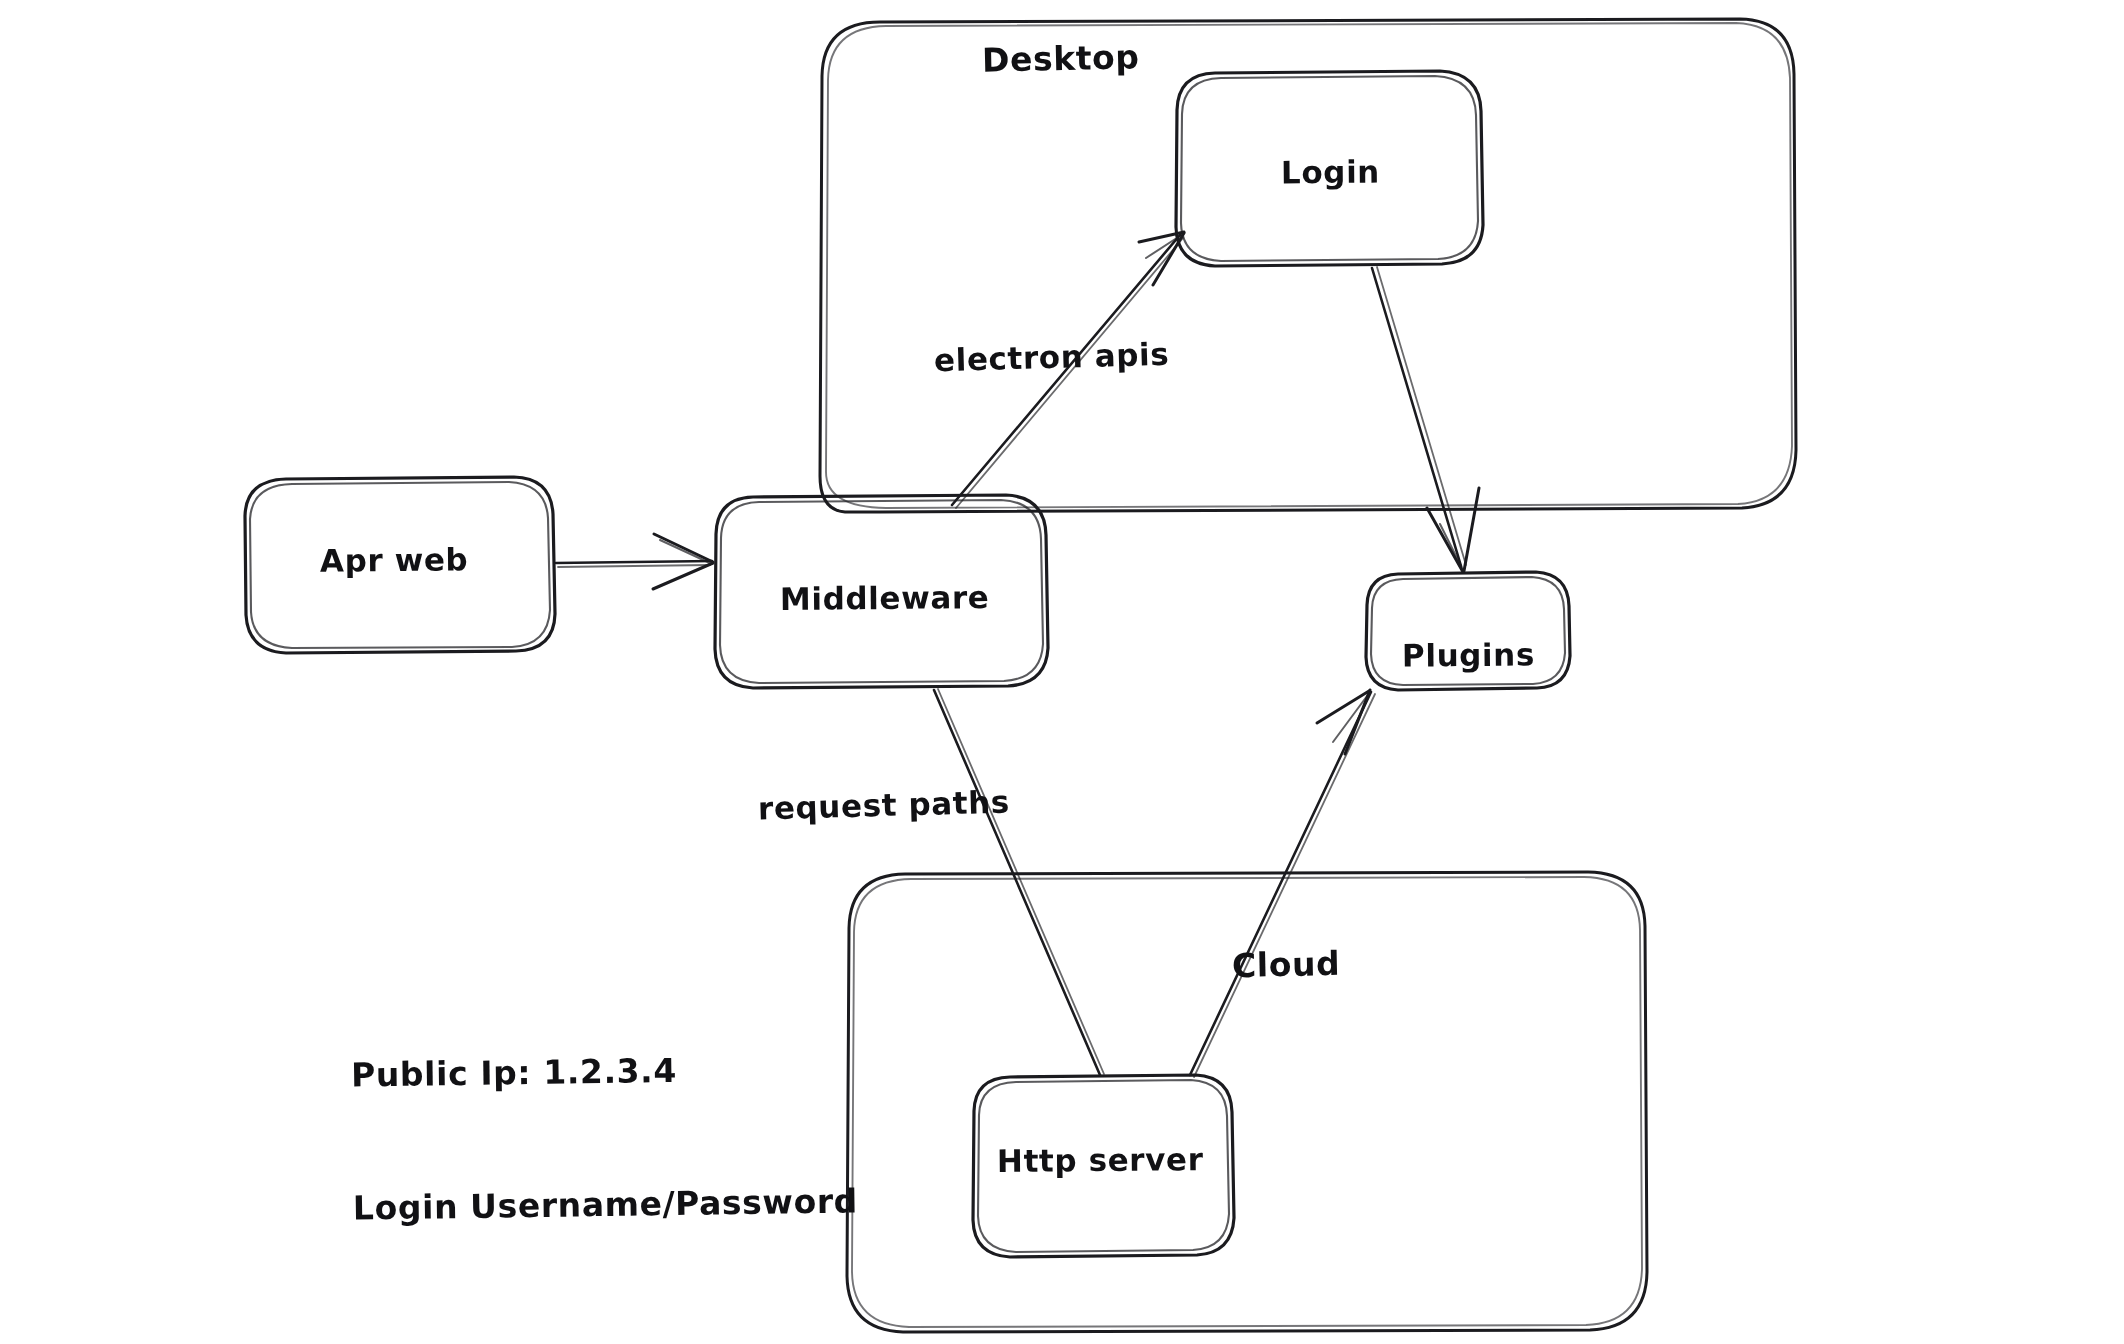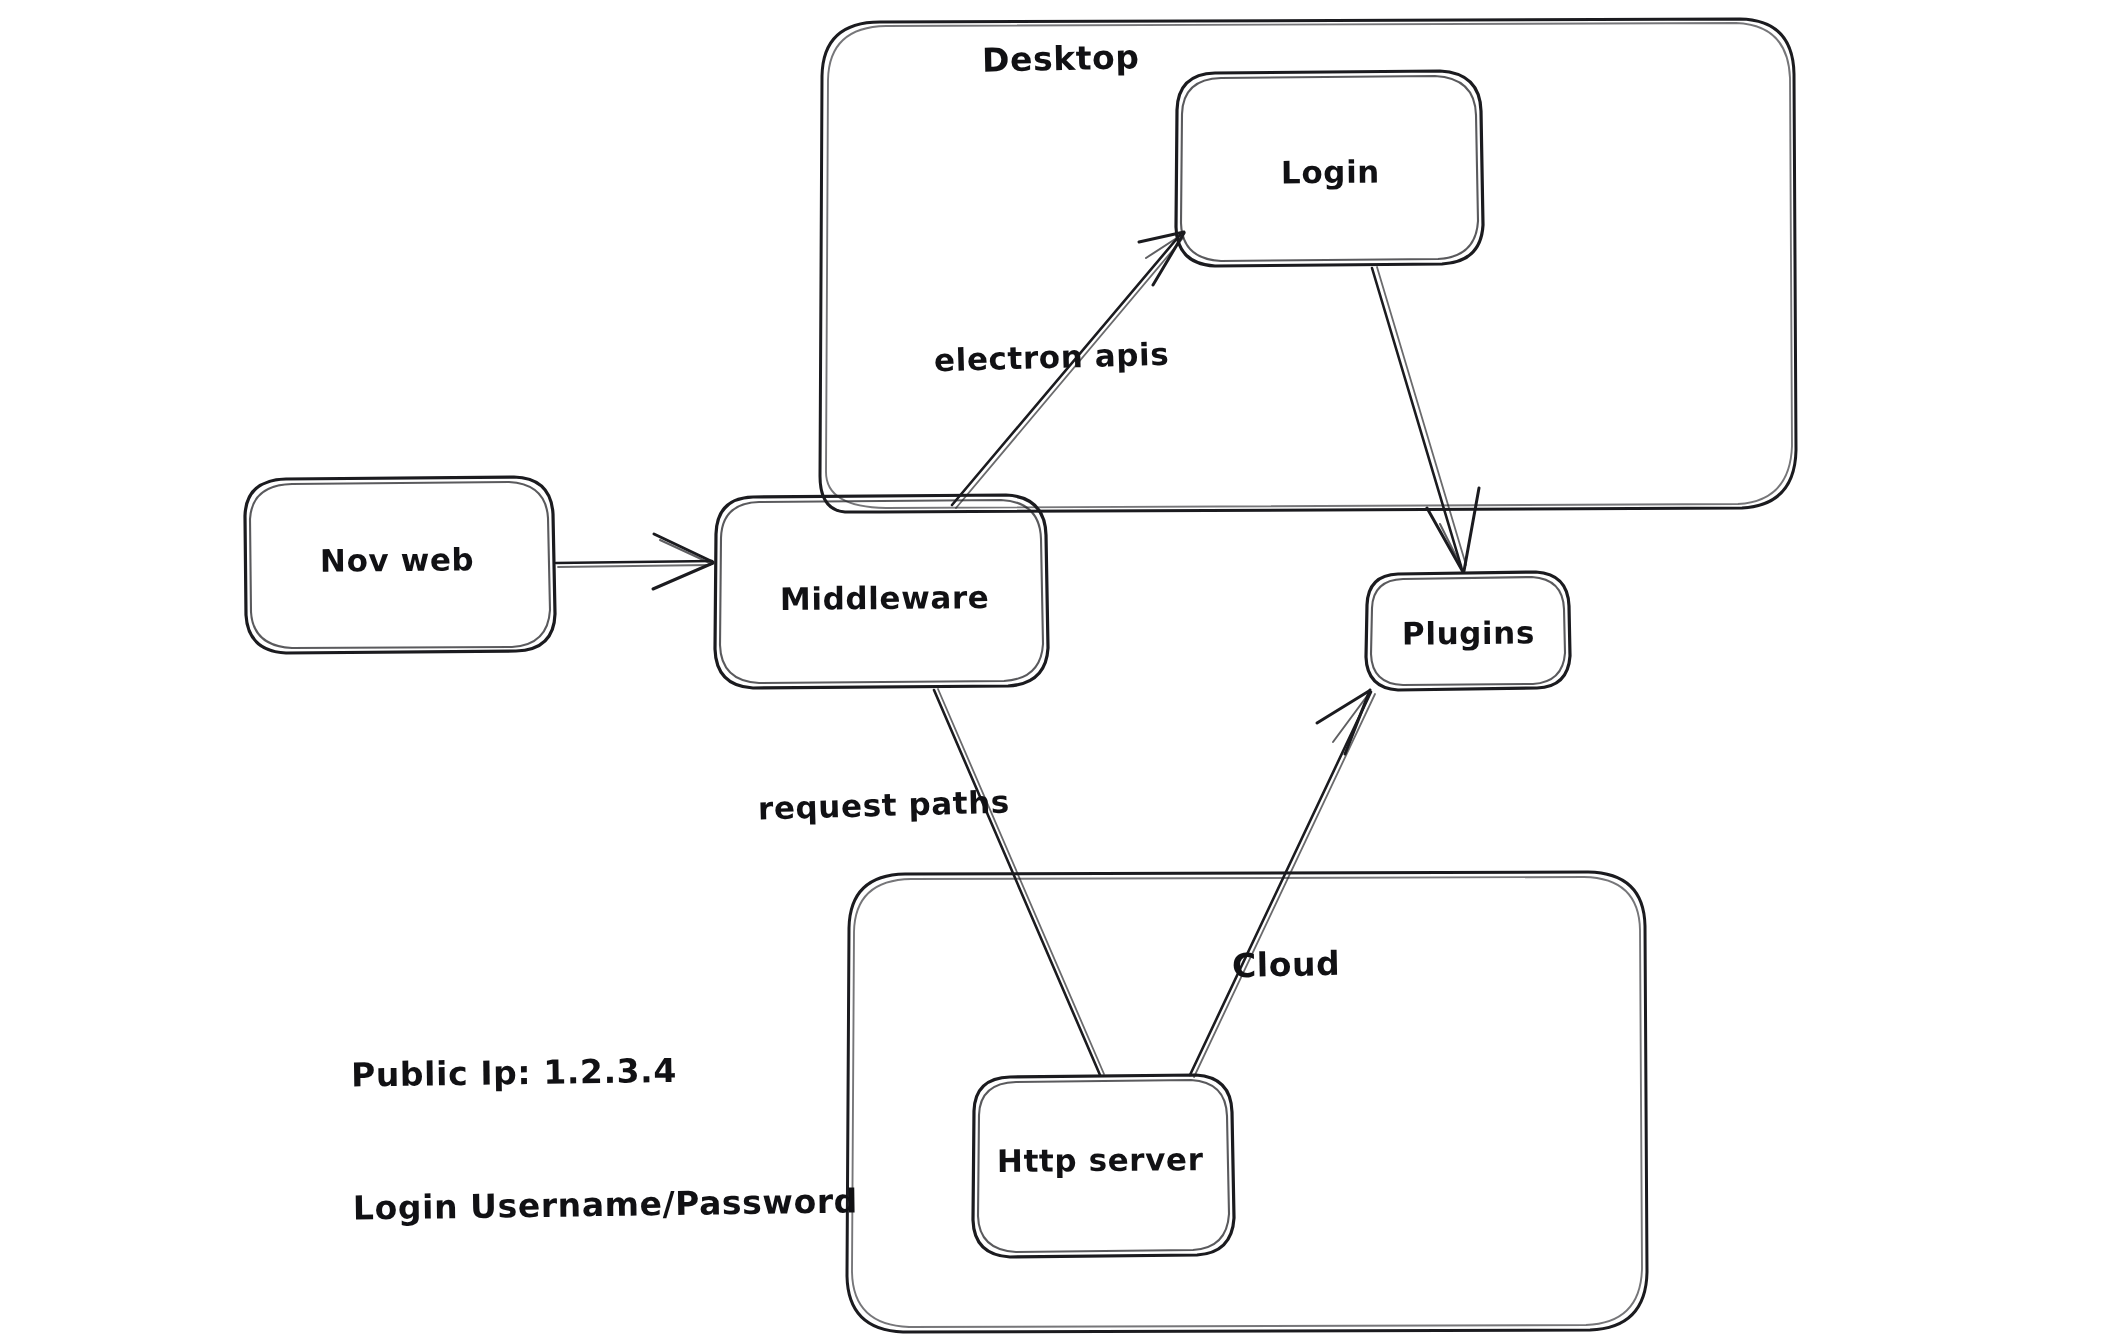--- a/index.html
+++ b/index.html
@@ -161,27 +161,27 @@
       <path class="sketch-stroke connector-faint" d="M 1194 1077 L 1375 694"></path>
       <path class="sketch-stroke arrowhead" d="M 1345 754 L 1370 690"></path>
       <path class="sketch-stroke arrowhead" d="M 1317 723 L 1369 691"></path>
       <path class="sketch-stroke arrowhead-faint" d="M 1333 742 L 1370 692"></path>
     </g>
 
   </svg>
 
   <div class="hand-label group-label" style="left:982px; top:37px;">Desktop</div>
 
-  <div class="hand-label node-label" style="left:320px; top:540px;">Nov web</div>
+  <div class="hand-label node-label" style="left:320px; top:540px;">Apr web</div>
 
   <div class="hand-label node-label" style="left:780px; top:578px;">Middleware</div>
 
   <div class="hand-label node-label" style="left:1281px; top:152px;">Login</div>
 
-  <div class="hand-label node-label" style="left:1402px; top:613px;">Plugins</div>
+  <div class="hand-label node-label" style="left:1402px; top:635px;">Plugins</div>
 
   <div class="hand-label node-label" style="left:997px; top:1140px;">Http server</div>
 
   <div class="hand-label edge-label" style="left:934px; top:337px;">electron apis</div>
 
   <div class="hand-label edge-label" style="left:758px; top:785px;">request paths</div>
 
   <div class="hand-label group-label" style="left:1232px; top:943px;">Cloud</div>
 
   <div class="hand-label note-label" style="left:352px; top:962px;">

